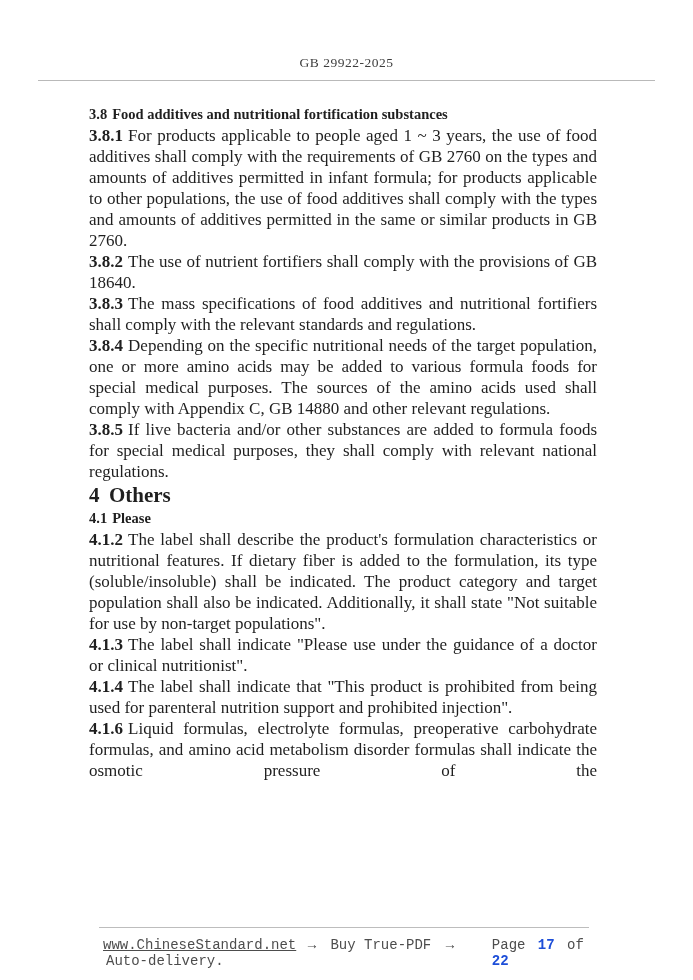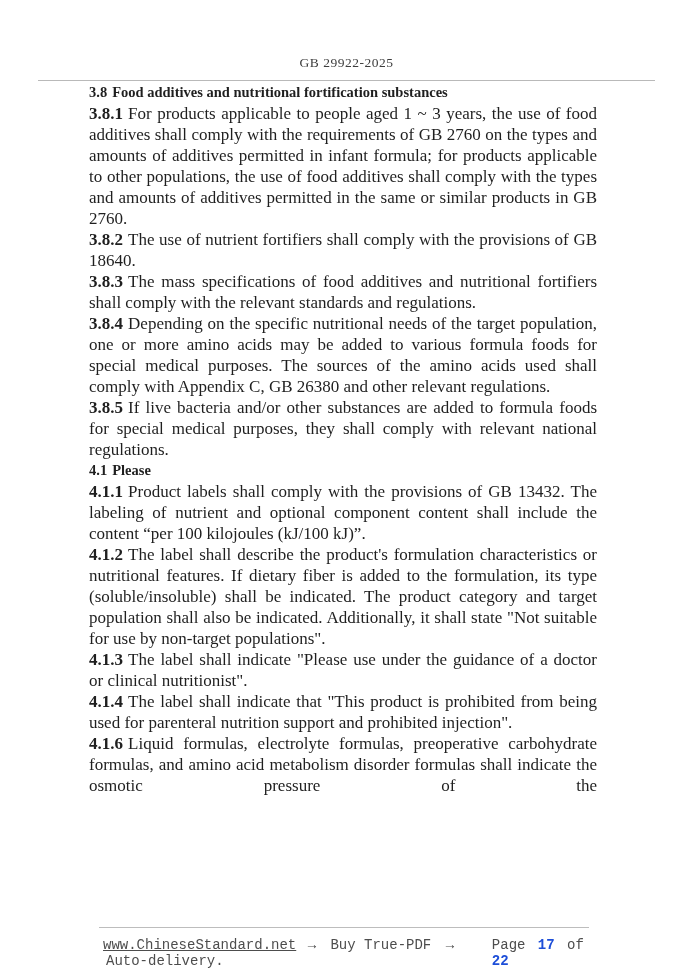--- a/index.html
+++ b/index.html
@@ -32,21 +32,21 @@
     position: absolute;
     top: 56px;
     left: 38px;
     width: 617px;
     height: 1px;
     background: #b9b9b9;
   }
   
   .content {
     position: absolute;
-    top: 58px;
+    top: 80px;
     left: 89px;
     width: 508px;
   }
   .content p, .content h1, .content h2 {
     margin: 0;
     padding: 0;
   }
   .para {
     font-size: 17px;
     line-height: 21px;
@@ -113,28 +113,28 @@
   <div class="content">
 
     <h2 class="h2"><span class="num">3.8</span><span>Food additives and nutritional fortification substances</span></h2>
 
     <p class="para"><span class="num">3.8.1</span><span>For products applicable to people aged 1 ~ 3 years, the use of food additives shall comply with the requirements of GB 2760 on the types and amounts of additives permitted in infant formula; for products applicable to other populations, the use of food additives shall comply with the types and amounts of additives permitted in the same or similar products in GB 2760.</span></p>
 
     <p class="para"><span class="num">3.8.2</span><span>The use of nutrient fortifiers shall comply with the provisions of GB 18640.</span></p>
 
     <p class="para"><span class="num">3.8.3</span><span>The mass specifications of food additives and nutritional fortifiers shall comply with the relevant standards and regulations.</span></p>
 
-    <p class="para"><span class="num">3.8.4</span><span>Depending on the specific nutritional needs of the target population, one or more amino acids may be added to various formula foods for special medical purposes. The sources of the amino acids used shall comply with Appendix C, GB 26380 and other relevant regulations.</span></p>
+    <p class="para"><span class="num">3.8.4</span><span>Depending on the specific nutritional needs of the target population, one or more amino acids may be added to various formula foods for special medical purposes. The sources of the amino acids used shall comply with Appendix C, GB 14880 and other relevant regulations.</span></p>
 
     <p class="para"><span class="num">3.8.5</span><span>If live bacteria and/or other substances are added to formula foods for special medical purposes, they shall comply with relevant national regulations.</span></p>
 
+    <h1 class="h1"><span class="num">4</span><span>Others</span></h1>
 
     <h2 class="h2"><span class="num">4.1</span><span>Please</span></h2>
 
-    <p class="para"><span class="num">4.1.1</span><span>Product labels shall comply with the provisions of GB 13432. The labeling of nutrient and optional component content shall include the content “per 100 kilojoules (kJ/100 kJ)”.</span></p>
 
     <p class="para"><span class="num">4.1.2</span><span>The label shall describe the product's formulation characteristics or nutritional features. If dietary fiber is added to the formulation, its type (soluble/insoluble) shall be indicated. The product category and target population shall also be indicated. Additionally, it shall state "Not suitable for use by non-target populations".</span></p>
 
     <p class="para"><span class="num">4.1.3</span><span>The label shall indicate "Please use under the guidance of a doctor or clinical nutritionist".</span></p>
 
     <p class="para"><span class="num">4.1.4</span><span>The label shall indicate that "This product is prohibited from being used for parenteral nutrition support and prohibited injection".</span></p>
 
 
     <p class="para cut"><span class="num">4.1.6</span><span>Liquid formulas, electrolyte formulas, preoperative carbohydrate formulas, and amino acid metabolism disorder formulas shall indicate the osmotic pressure of the</span></p>
 

